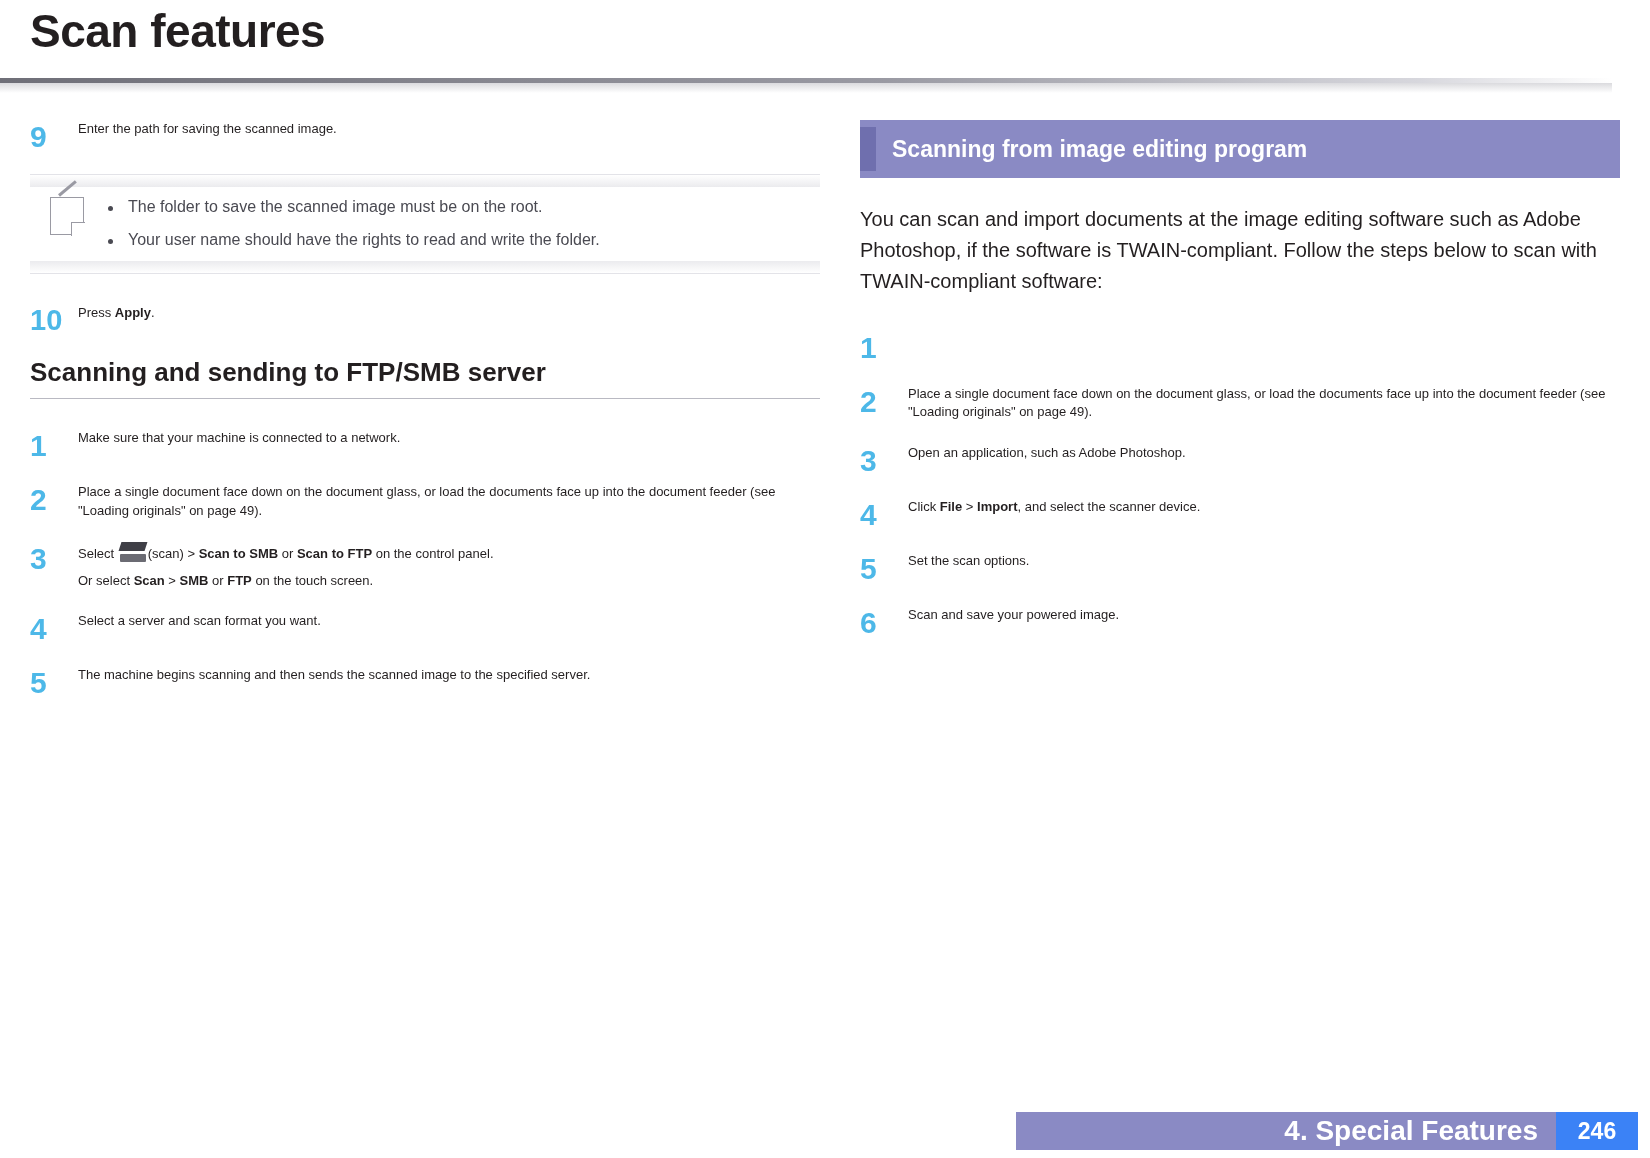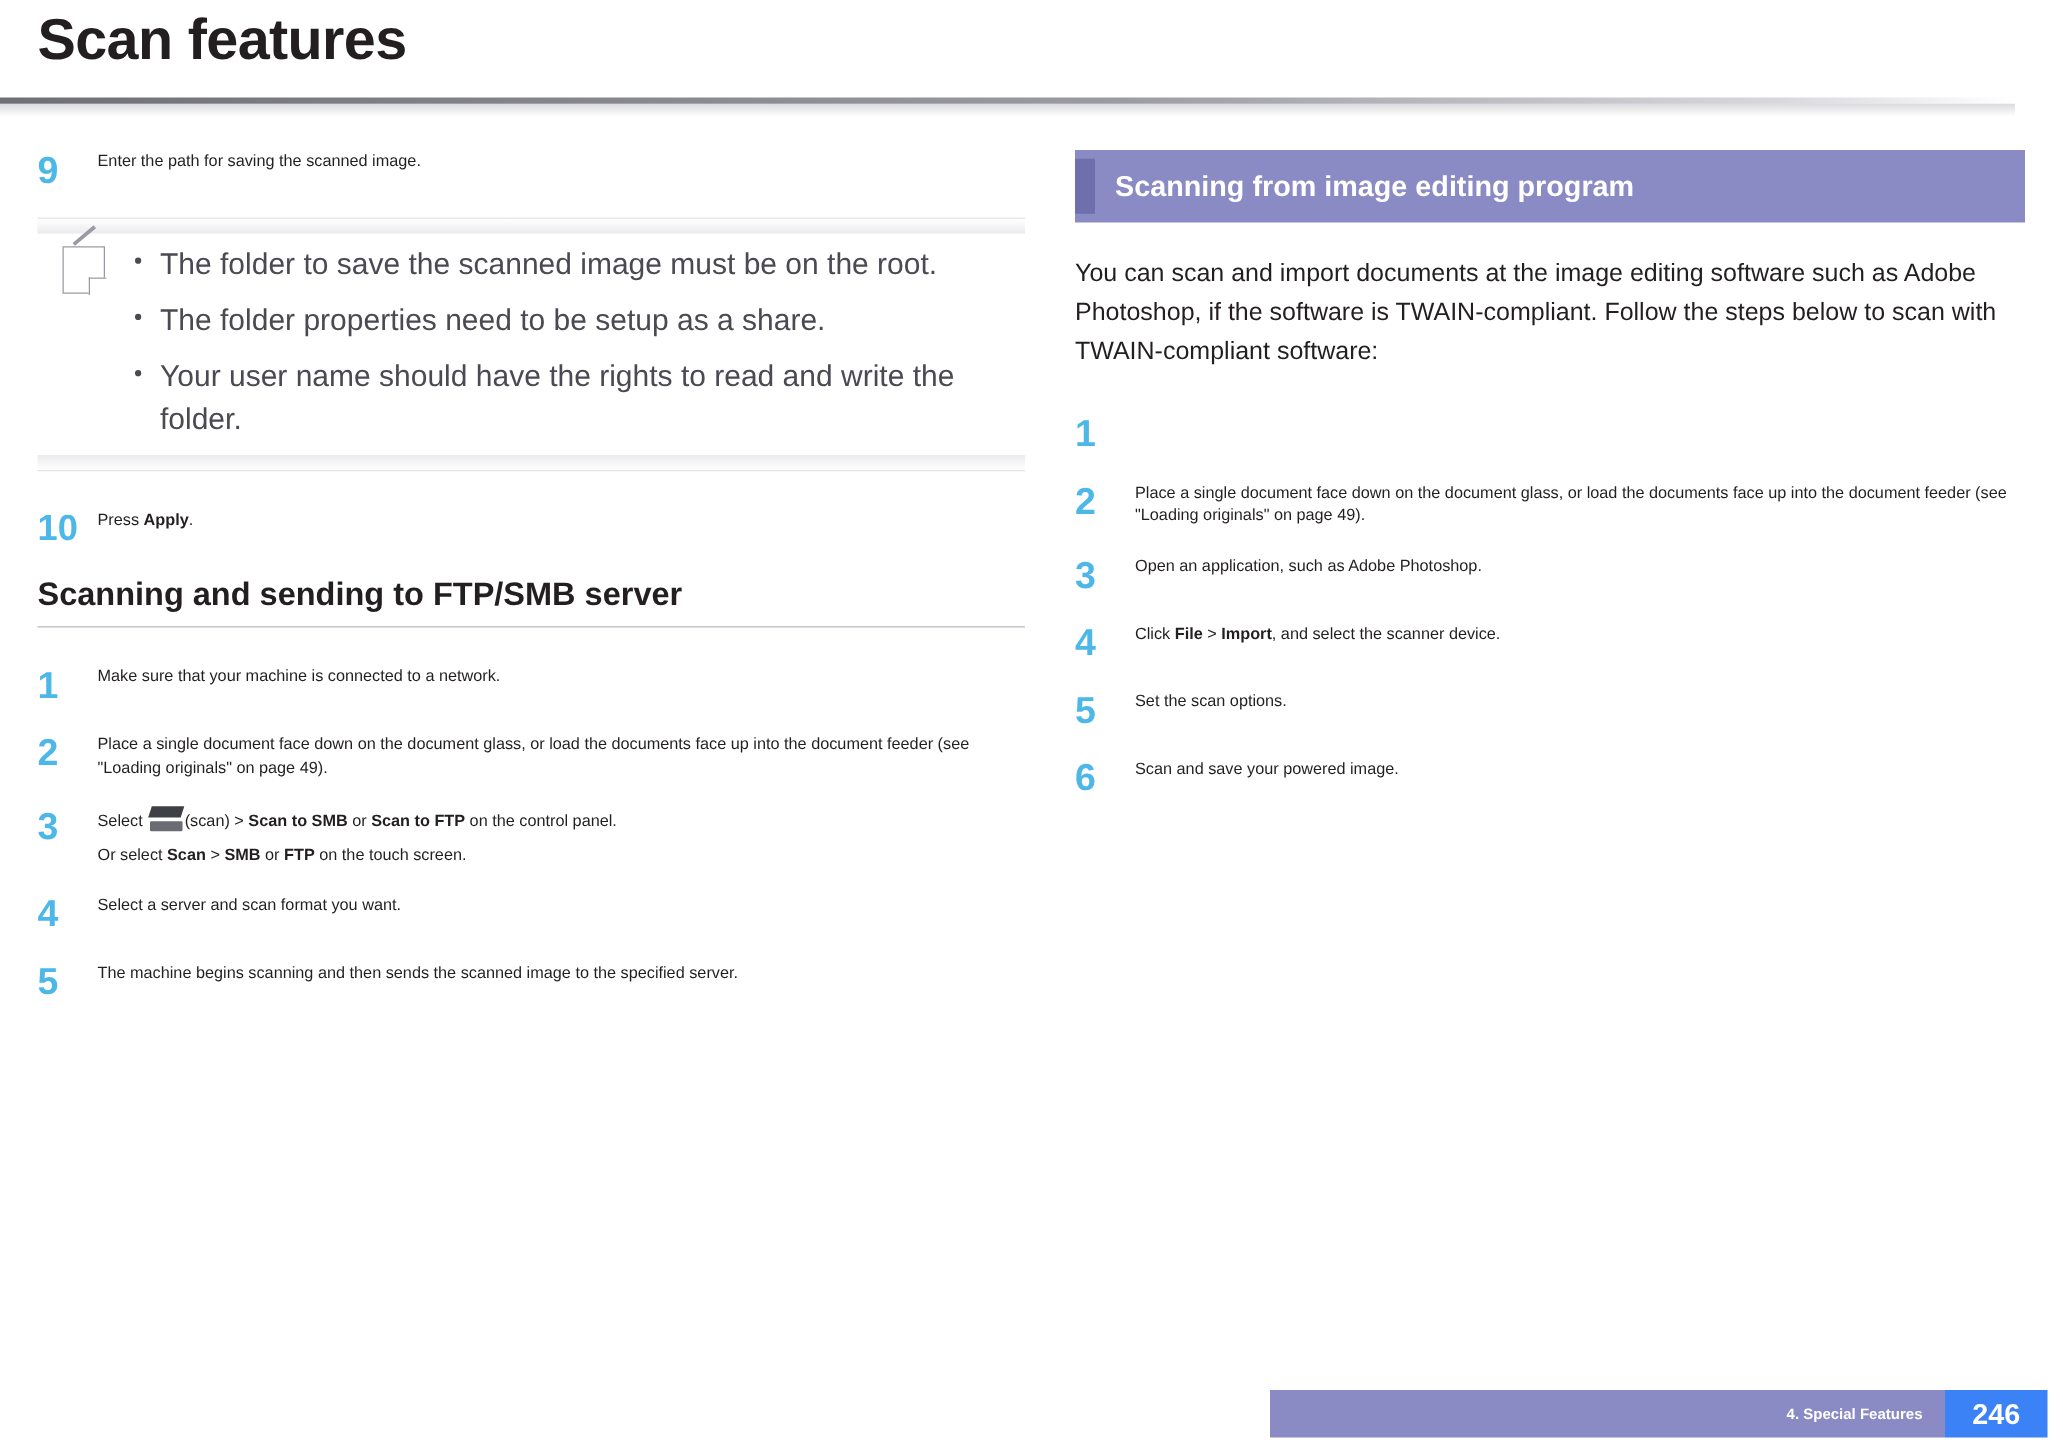--- a/index.html
+++ b/index.html
@@ -146,21 +146,21 @@
     background: #ffffff;
     border-left: 1.6px solid #9a9aa3;
     border-top: 1.6px solid #9a9aa3;
   }
   .note-list {
     flex: 1 1 auto;
     padding-right: 20px;
   }
   .note-li {
     position: relative;
-    font-size: 24px;
+    font-size: 16px;
     line-height: 1.45;
     color: #4a4a52;
     padding-left: 24px;
     margin-bottom: 10px;
   }
   .note-li:last-child { margin-bottom: 0; }
   .note-li:before {
     content: "";
     position: absolute;
     left: 4px;
@@ -253,21 +253,21 @@
     height: 46px;
   }
   .footer-bar {
     position: absolute;
     right: 94px;
     bottom: 8px;
     height: 38px;
     min-width: 540px;
     background: #8a8ac4;
     color: #ffffff;
-    font-size: 12px;
+    font-size: 28px;
     font-weight: bold;
     display: flex;
     align-items: center;
     justify-content: flex-end;
     padding-right: 18px;
     box-sizing: border-box;
   }
   .footer-page {
     position: absolute;
     right: 12px;
@@ -302,21 +302,20 @@
     </div>
 
     <div class="note">
       <div class="note-top"></div>
       <div class="note-inner">
         <div class="note-icon">
           <span class="pencil-icon"></span>
         </div>
         <div class="note-list">
           <div class="note-li">The folder to save the scanned image must be on the root.</div>
-          <div class="note-li">The folder properties need to be setup as a share.</div>
           <div class="note-li">Your user name should have the rights to read and write the folder.</div>
         </div>
       </div>
       <div class="note-bottom"></div>
     </div>
 
     <div class="step">
       <div class="step-num wide">10</div>
       <div class="step-body">
         <p><span>Press </span><b>Apply</b><span>.</span></p>

